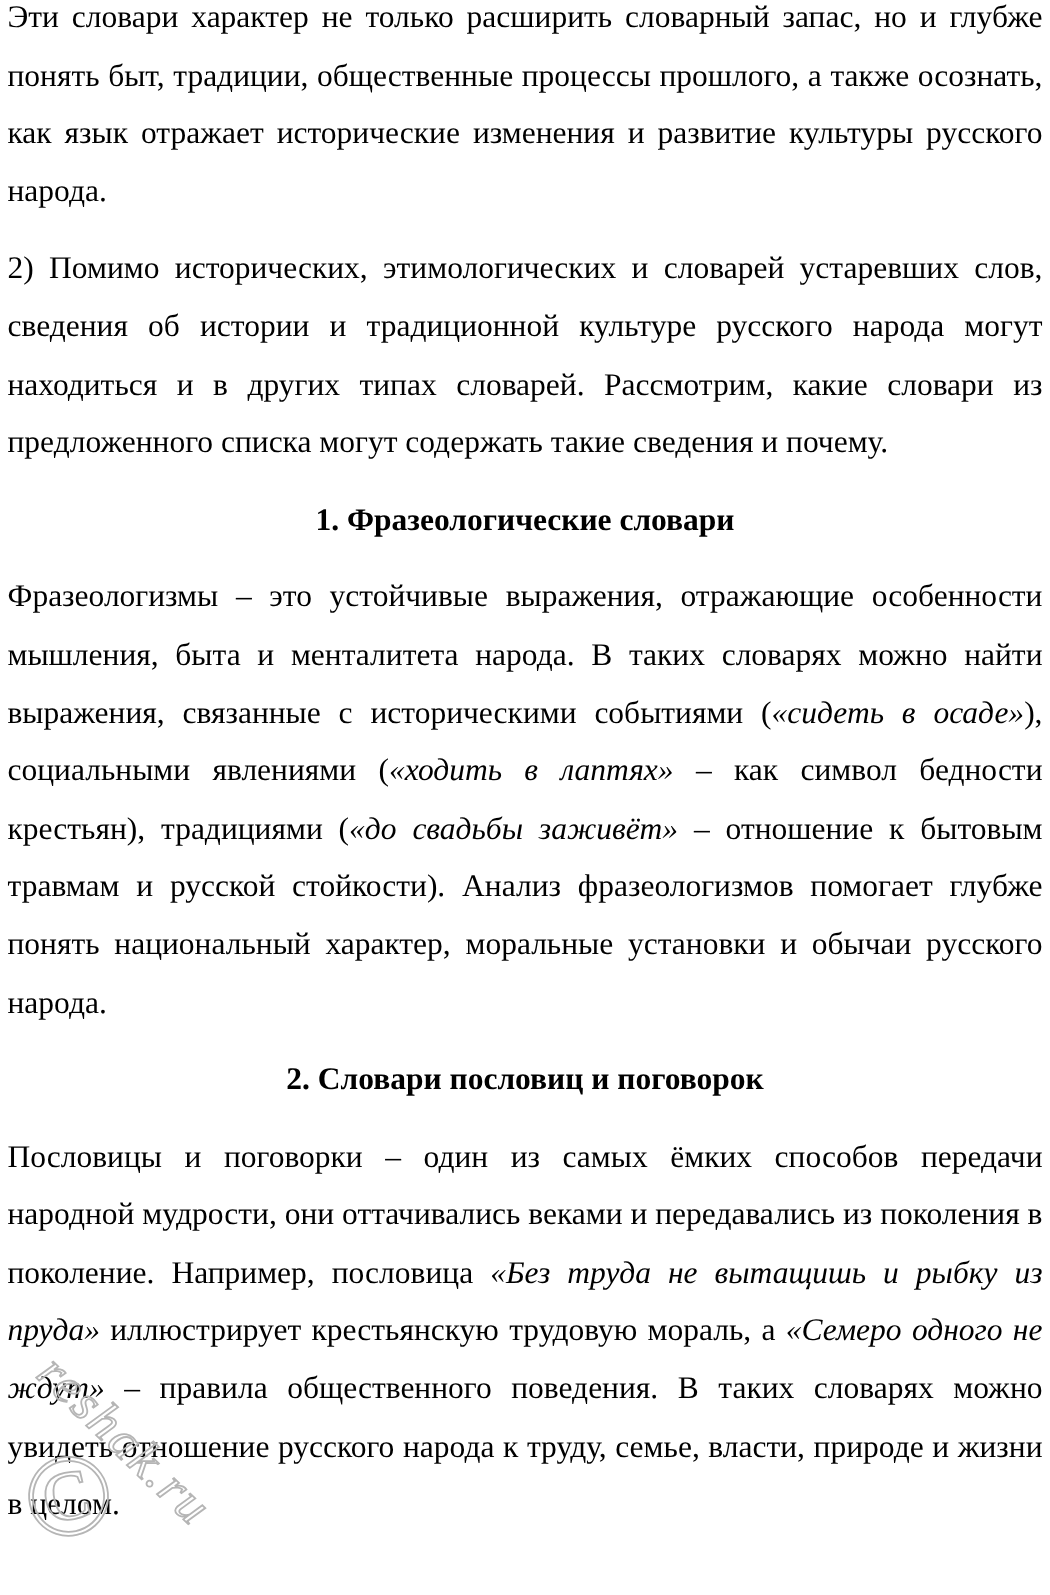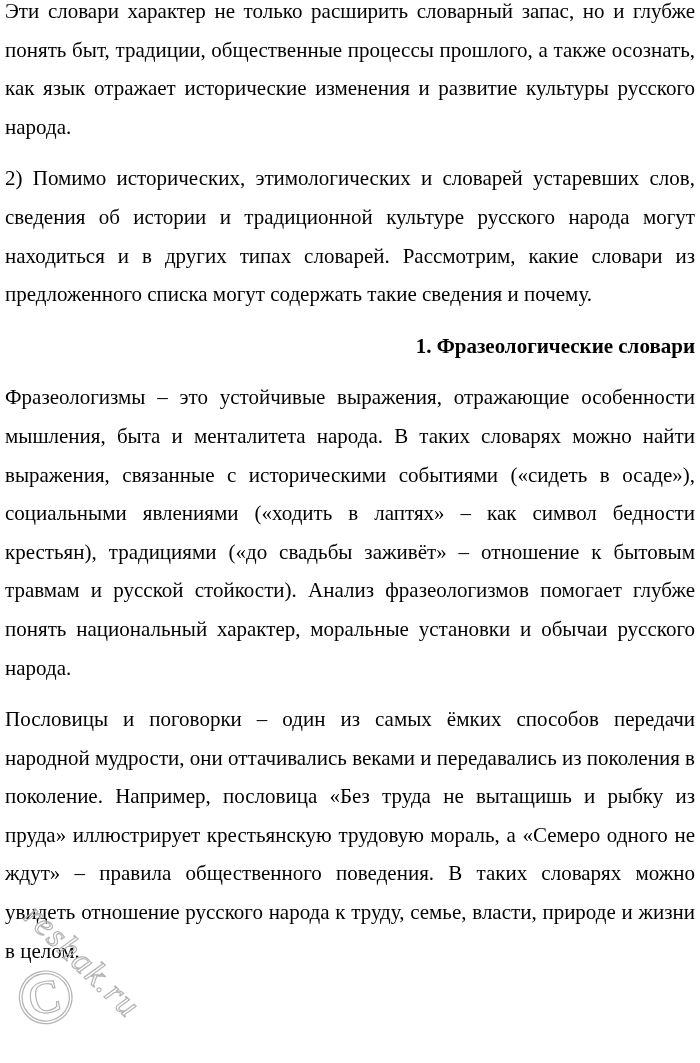--- a/index.html
+++ b/index.html
@@ -27,23 +27,24 @@
   .paragraph, .heading {
     font-size: 21px;
     line-height: 38.6px;
     margin: 0 0 13px 0;
   }
   .paragraph {
     text-align: justify;
   }
   .heading {
     font-weight: bold;
-    text-align: right;
+    text-align: center;
   }
   .it {
+    font-style: italic;
   }
   
   .wm {
     position: absolute;
     pointer-events: none;
     color: rgba(255, 255, 255, 0);
     -webkit-text-stroke: 1.2px #b5b5b5;
     font-family: "Liberation Serif", serif;
     z-index: 2;
     line-height: 1;
@@ -67,17 +68,18 @@
   }
 </style>
 </head>
 <body>
 
 <div class="doc">
     <p class="paragraph"><span>Эти словари характер не только расширить словарный запас, но и глубже понять быт, традиции, общественные процессы прошлого, а также осознать, как язык отражает исторические изменения и развитие культуры русского народа.</span></p>
     <p class="paragraph"><span>2) Помимо исторических, этимологических и словарей устаревших слов, сведения об истории и традиционной культуре русского народа могут находиться и в других типах словарей. Рассмотрим, какие словари из предложенного списка могут содержать такие сведения и почему.</span></p>
     <h2 class="heading"><span>1. Фразеологические словари</span></h2>
     <p class="paragraph"><span>Фразеологизмы – это устойчивые выражения, отражающие особенности мышления, быта и менталитета народа. В таких словарях можно найти выражения, связанные с историческими событиями (</span><span class="it">«сидеть в осаде»</span><span>), социальными явлениями (</span><span class="it">«ходить в лаптях»</span><span> – как символ бедности крестьян), традициями (</span><span class="it">«до свадьбы заживёт»</span><span> – отношение к бытовым травмам и русской стойкости). Анализ фразеологизмов помогает глубже понять национальный характер, моральные установки и обычаи русского народа.</span></p>
+    <h2 class="heading"><span>2. Словари пословиц и поговорок</span></h2>
     <p class="paragraph"><span>Пословицы и поговорки – один из самых ёмких способов передачи народной мудрости, они оттачивались веками и передавались из поколения в поколение. Например, пословица </span><span class="it">«Без труда не вытащишь и рыбку из пруда»</span><span> иллюстрирует крестьянскую трудовую мораль, а </span><span class="it">«Семеро одного не ждут»</span><span> – правила общественного поведения. В таких словарях можно увидеть отношение русского народа к труду, семье, власти, природе и жизни в целом.</span></p>
   </div>
 
 <span class="wm wm-copy">©</span>
 <span class="wm wm-text">reshak.ru</span>
 
 </body></html>

